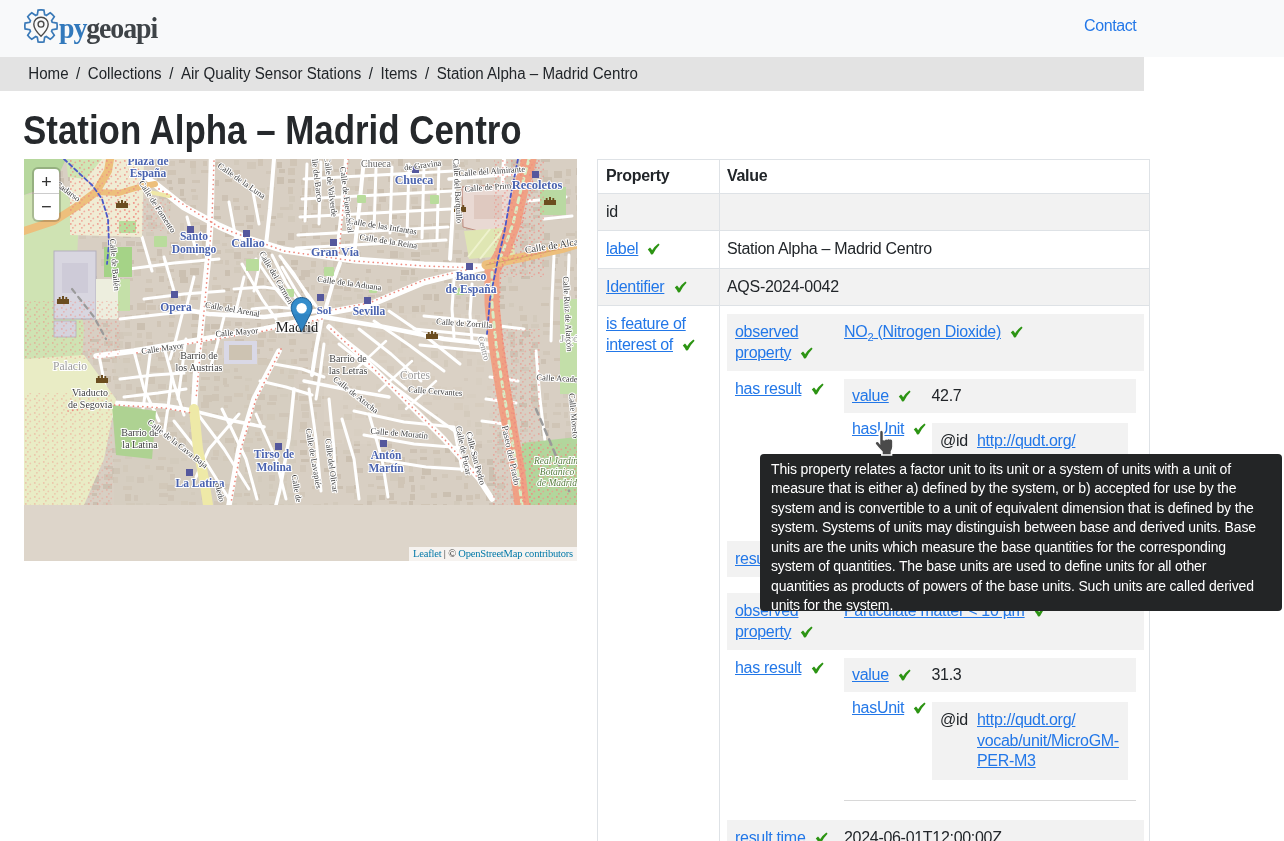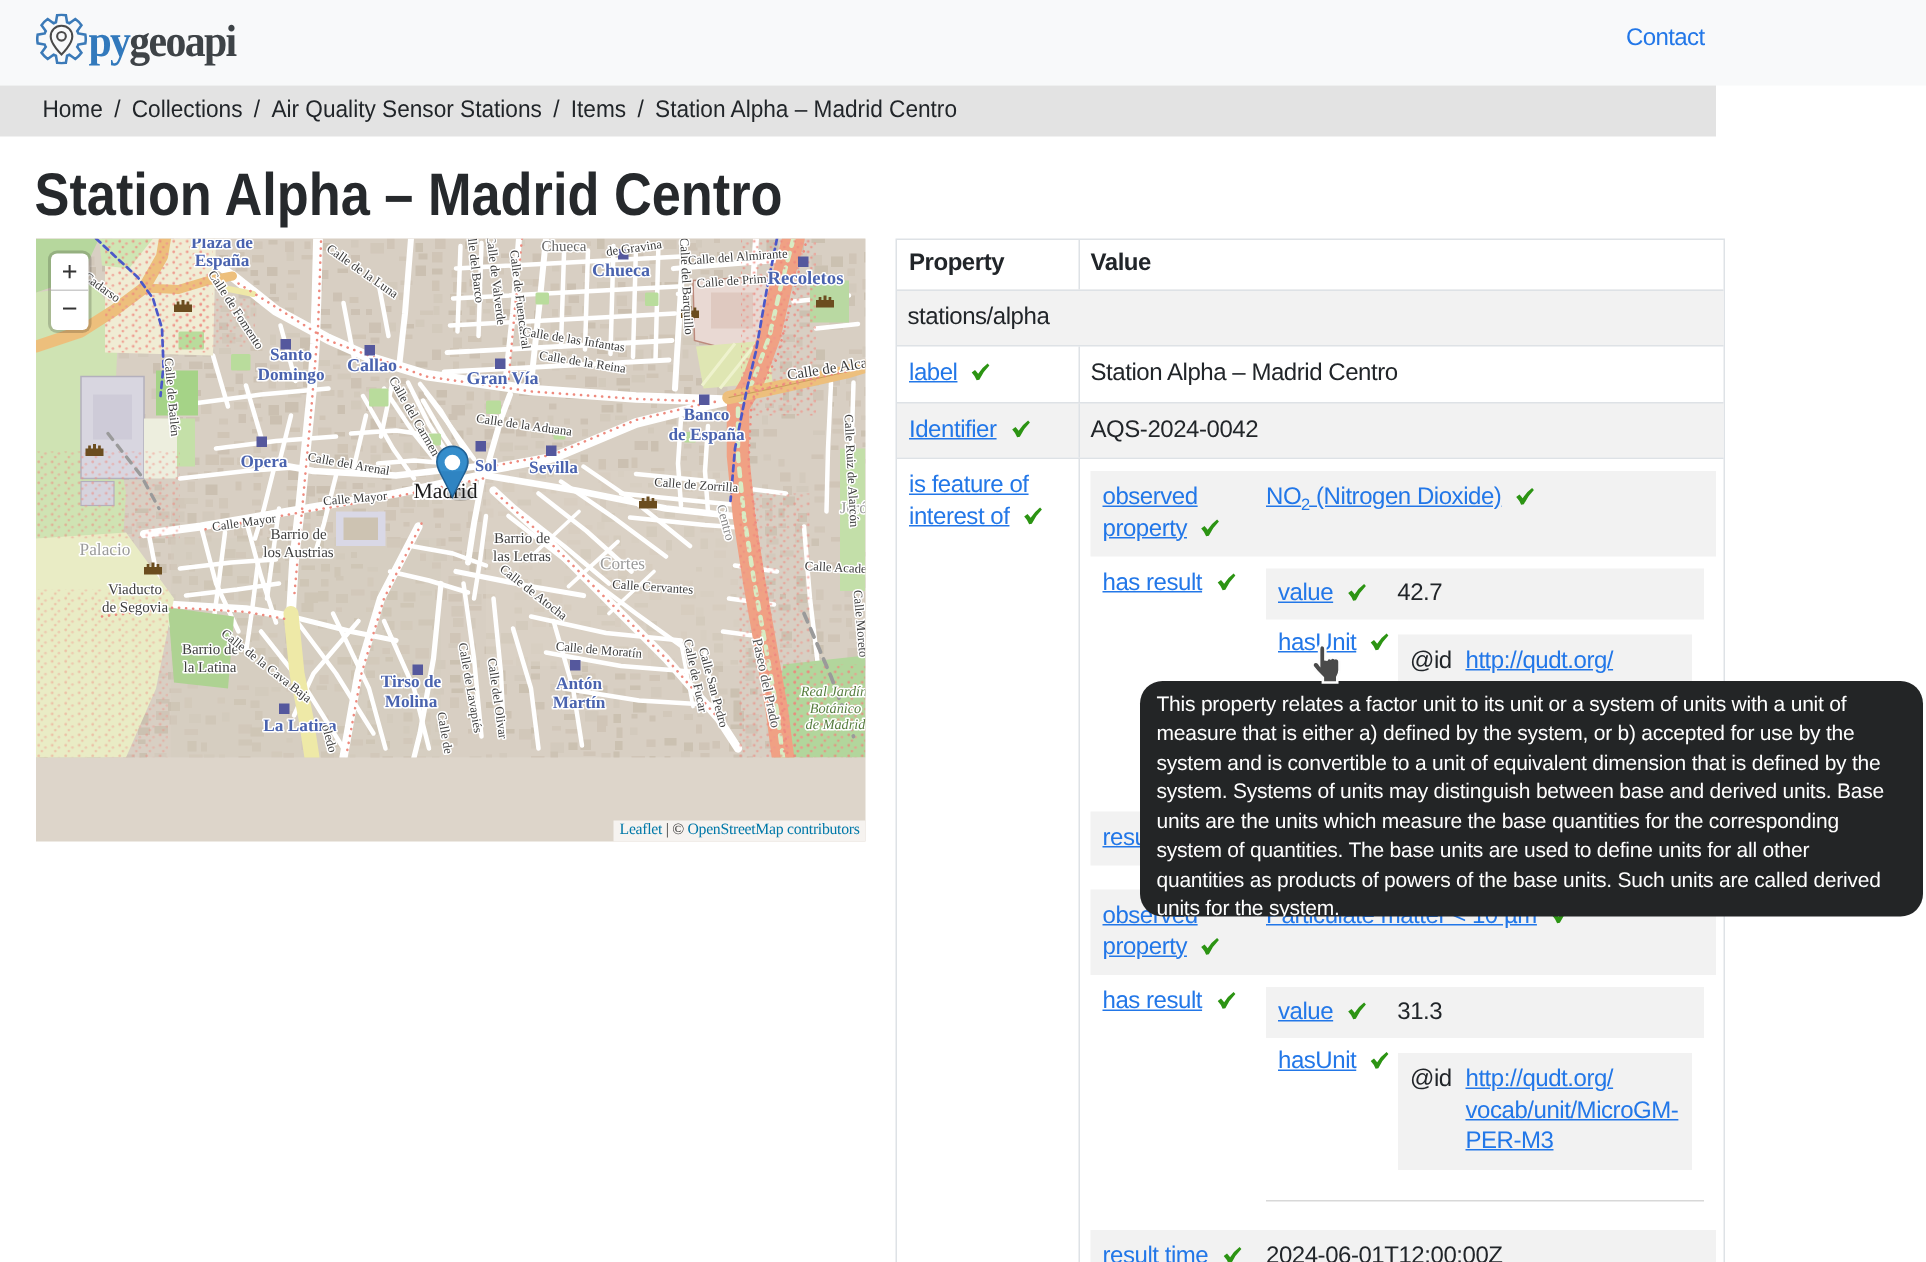--- a/index.html
+++ b/index.html
@@ -48,21 +48,21 @@
 .l2row > .k { width:79px; padding:6.5px 0 6.5px 8px; flex:none; white-space:nowrap; overflow:visible; }
 .l2row > .v { flex:1; padding:6.5px 0 6.5px 8.5px; min-width:0; }
 .l2 { width:292px; }
 .l3 { margin-top:4px; width:196px; margin-left:0.5px; }
 .l3row { display:flex; line-height:20.5px; }
 .l3row > .k { width:37px; padding:8px; flex:none; }
 .l3row > .v { flex:1; padding:8px; min-width:0; word-wrap:break-word; }
 hr.sep2 { border:none; border-top:1px solid #d8d8d8; margin:13.5px 0 11px 0; width:292px; }
 
 #tip { position:absolute; left:760px; top:454px; width:522px; height:157px; background:#232526; color:#fff;
-  border-radius:15px; font-size:14px; letter-spacing:-0.15px; line-height:19.45px; padding:6px 11px; z-index:50; white-space:nowrap; overflow:hidden; }
+  border-radius:4px; font-size:14px; letter-spacing:-0.15px; line-height:19.45px; padding:6px 11px; z-index:50; white-space:nowrap; overflow:hidden; }
 
 #cursor { position:absolute; left:871px; top:428px; z-index:60; }
 </style>
 </head>
 <body>
 
 <div id="hdr">
   <div id="logo">
     <svg width="34" height="34" viewBox="0 0 34 34">
       <path d="M14.1 1.1 A16.2 16.2 0 0 1 19.9 1.1 L20.7 5.8 A11.8 11.8 0 0 1 22.3 6.5 L26.2 3.7 A16.2 16.2 0 0 1 30.3 7.8 L27.5 11.7 A11.8 11.8 0 0 1 28.2 13.3 L32.9 14.1 A16.2 16.2 0 0 1 32.9 19.9 L28.2 20.7 A11.8 11.8 0 0 1 27.5 22.3 L30.3 26.2 A16.2 16.2 0 0 1 26.2 30.3 L22.3 27.5 A11.8 11.8 0 0 1 20.7 28.2 L19.9 32.9 A16.2 16.2 0 0 1 14.1 32.9 L13.3 28.2 A11.8 11.8 0 0 1 11.7 27.5 L7.8 30.3 A16.2 16.2 0 0 1 3.7 26.2 L6.5 22.3 A11.8 11.8 0 0 1 5.8 20.7 L1.1 19.9 A16.2 16.2 0 0 1 1.1 14.1 L5.8 13.3 A11.8 11.8 0 0 1 6.5 11.7 L3.7 7.8 A16.2 16.2 0 0 1 7.8 3.7 L11.7 6.5 A11.8 11.8 0 0 1 13.3 5.8 Z" fill="none" stroke="#3b7ab8" stroke-width="1.7"></path>
@@ -1712,21 +1712,21 @@
 </div>
 <div style="position:absolute;right:0;bottom:0;height:14px;background:rgba(255,255,255,0.72);z-index:5;font-size:10.5px;line-height:13px;padding:0 4px;letter-spacing:-0.2px;color:#333;white-space:nowrap"><span style="color:#0078A8">Leaflet</span> | © <span style="color:#0078A8">OpenStreetMap contributors</span></div>
 </div>
 
 <div id="tbl">
   <div class="row hd">
       <div class="c1">Property</div>
       <div class="c2">Value</div>
     </div>
   <div class="row g">
-      <div class="c2">stations/alpha</div>
+      <div class="c1">id</div>
     </div>
   <div class="row">
       <div class="c1"><a href="#">label</a> <svg class="chk" width="13" height="12" viewBox="0 0 13 12">
           <path d="M0.8 6.4 L3.0 4.6 Q4.3 5.8 5.1 7.2 Q7.8 3.0 11.4 0.4 L12.6 1.7 Q8.4 5.8 5.9 11.2 L4.1 11.5 Q2.9 8.6 0.8 6.4 Z" fill="#2c9413"></path>
         </svg></div>
       <div class="c2">Station Alpha – Madrid Centro</div>
     </div>
   <div class="row g">
       <div class="c1"><a href="#">Identifier</a> <svg class="chk" width="13" height="12" viewBox="0 0 13 12">
           <path d="M0.8 6.4 L3.0 4.6 Q4.3 5.8 5.1 7.2 Q7.8 3.0 11.4 0.4 L12.6 1.7 Q8.4 5.8 5.9 11.2 L4.1 11.5 Q2.9 8.6 0.8 6.4 Z" fill="#2c9413"></path>

